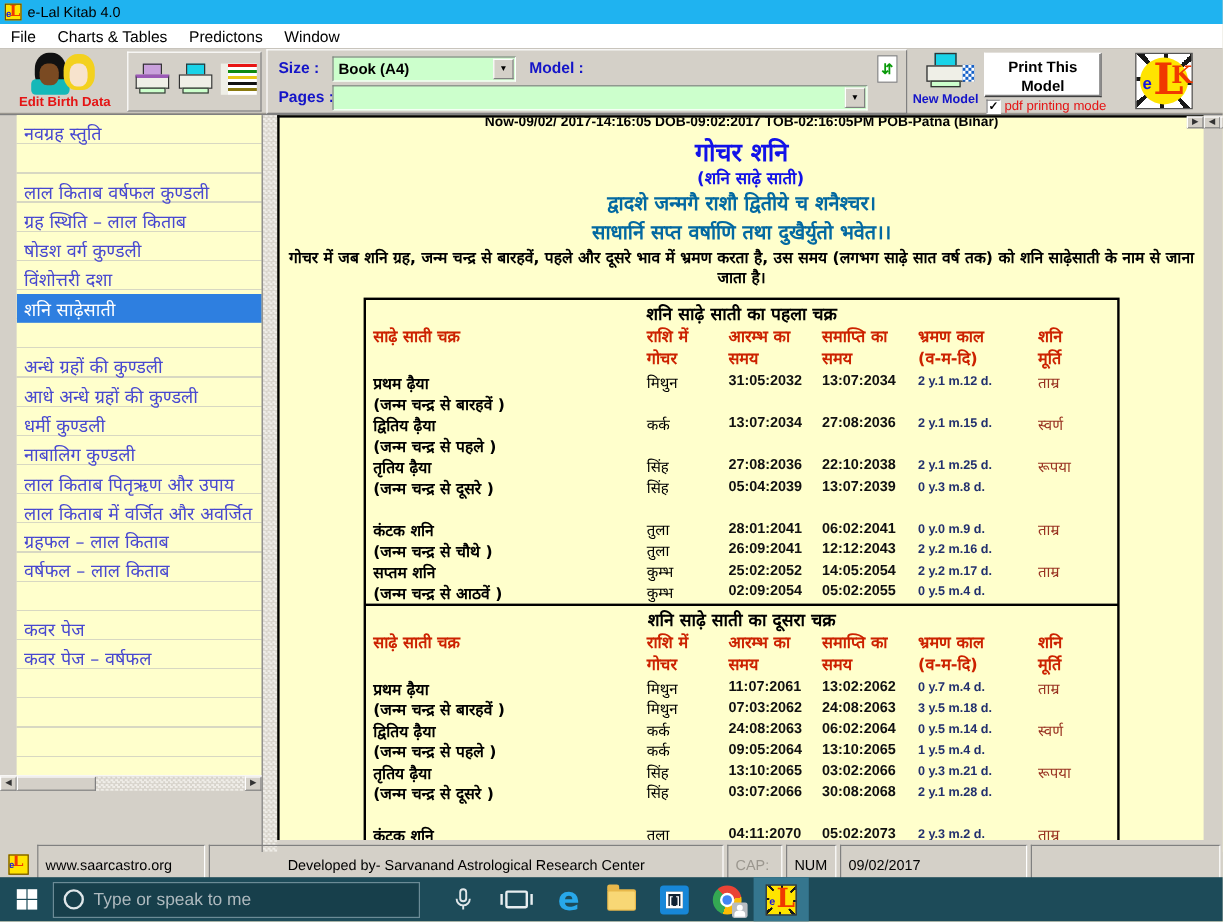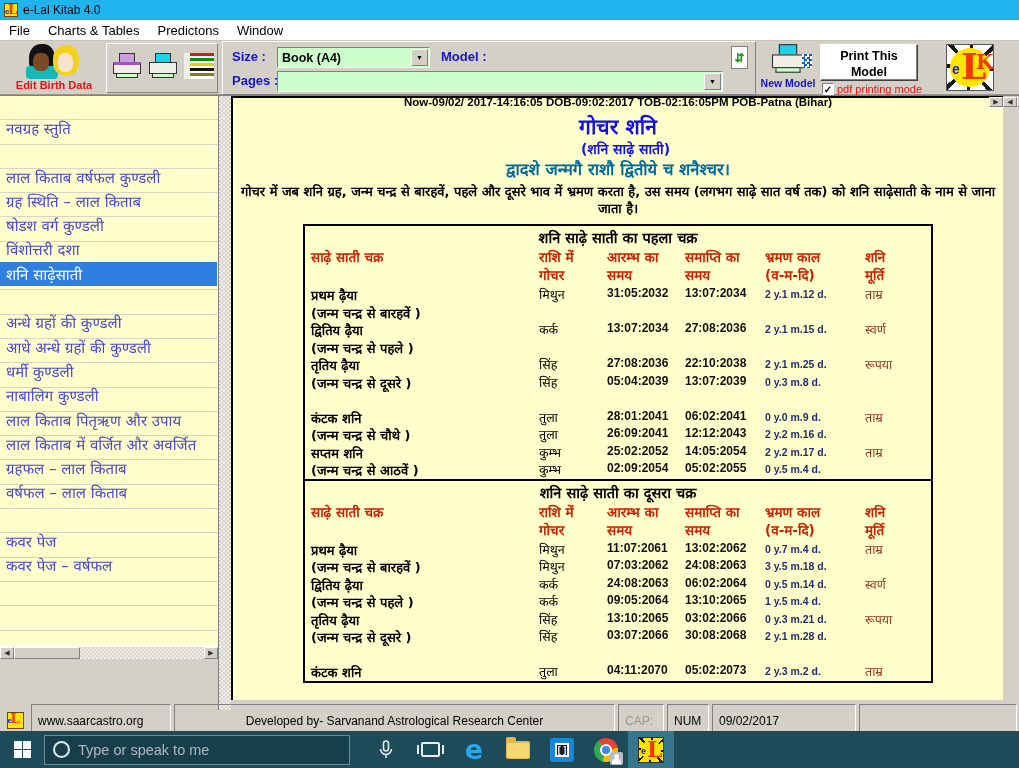--- a/index.html
+++ b/index.html
@@ -52,21 +52,21 @@
   .pdflabel { color:#E41414; font-size:11px; }
   .elk-burst { position:absolute; left:946px; top:3px; width:48px; height:47px; background:repeating-conic-gradient(#181818 0 9deg,#ffffff 9deg 45deg); border:1px solid #555; }
   .elk-burst::before { content:""; position:absolute; inset:3px; border-radius:50%; background:#FFE400; }
   .elk-burst .l { position:absolute; left:14px; top:0px; color:#F03800; font-size:36px; font-weight:bold; font-family:"DejaVu Serif",serif; z-index:1; }
   .elk-burst .k { position:absolute; left:29px; top:5px; color:#F03800; font-size:20px; font-weight:bold; font-family:"DejaVu Serif",serif; z-index:1; }
   .elk-burst .e { position:absolute; left:5px; top:16px; color:#1414E0; font-size:14px; font-weight:bold; z-index:1; }
 
   
   .main { position:absolute; top:95px; left:0; width:1019px; height:615px; display:flex; border-top:1px solid #808080; }
   .side-col { width:218px; display:flex; flex-direction:column; }
-  .sidebar { height:550px; background:#FFFFCC; background-image:repeating-linear-gradient(#FFFFCC 0 23.3px,#d8d8c2 23.3px 24.3px); overflow:hidden; padding-top:20px; }
+  .sidebar { height:550px; background:#FFFFCC; background-image:repeating-linear-gradient(#FFFFCC 0 23.3px,#d8d8c2 23.3px 24.3px); overflow:hidden; padding-top:3px;margin-left:14px; }
   .side-item { height:24.3px; font-size:15px; color:#4848D0; padding:2px 0 0 6px; white-space:nowrap; overflow:hidden; }
   .side-item.selected { background:#2E7FE0; color:#fff; width:217px; }
   .hscroll { height:13px; background:#D4D0C8; position:relative; border-top:1px solid #fff; }
   .sb-btn { position:absolute; top:0; width:14px; height:12px; background:#D4D0C8; border:1px solid; border-color:#fff #808080 #808080 #fff; font-size:7px; line-height:10px; text-align:center; color:#333; }
   .sb-thumb { position:absolute; top:0; height:12px; background:#D4D0C8; border:1px solid; border-color:#fff #808080 #808080 #fff; }
   .sb-track { position:absolute; top:0; height:12px; background:repeating-conic-gradient(#efede8 0 25%,#d8d4cc 0 50%) 0 0/4px 4px; }
   .side-fill { flex:1; background:#D4D0C8; }
   .vstrip { width:13px; background:repeating-conic-gradient(#efede8 0 25%,#d8d4cc 0 50%) 0 0/4px 4px; border-left:1px solid #808080; }
 
   .pane-col { flex:1; display:flex; flex-direction:row; }
@@ -94,21 +94,21 @@
 
   .pane-hscroll { height:11px; background:#D4D0C8; position:relative; border-top:1px solid #808080; }
 
   
   .statusbar { position:absolute; top:710px; left:0; width:1019px; height:21px; background:#D4D0C8; display:flex; align-items:center; gap:3px; padding:0 2px; }
   .status-icon-wrap { width:26px; display:flex; justify-content:center; }
   .spanel { height:17px; border:1px solid; border-color:#808080 #fff #fff #808080; font-size:12px; color:#000; display:flex; align-items:center; padding:16px 6px; white-space:nowrap; overflow:hidden; }
   .spanel.dev { flex:1; justify-content:center; }
   .spanel.caps { width:46px; color:#9a968e; }
   .spanel.num { width:42px; }
-  .spanel.date { width:144px; }
+  .spanel.date { width:156px; }
   .spanel.fill { width:158px; }
 
   
   .taskbar { position:absolute; top:731px; left:0; width:1019px; height:37px; background:#1D4B59; display:flex; align-items:center; }
   .tb-btn { width:44px; height:37px; display:flex; align-items:center; justify-content:center; flex:0 0 auto; }
   .winlogo { width:17px; height:17px; display:grid; grid-template-columns:8px 8px; grid-template-rows:8px 8px; gap:1px; }
   .winlogo div { background:#fff; }
   .searchbox { width:306px; height:30px; background:#173f4b; border:1px solid #6b8b96; display:flex; align-items:center; gap:8px; padding-left:8px; flex:0 0 auto; }
   .cortana-ring { width:17px; height:17px; border:2px solid #dfe6e9; border-radius:50%; flex:0 0 auto; }
   .search-text { color:#aeb9be; font-size:14.5px; white-space:nowrap; }
@@ -260,20 +260,21 @@
   </div>
 
   <div class="vstrip"></div>
 
   <div class="pane-col">
     <div class="pane">
       <div class="info-line">Now-09/02/ 2017-14:16:05 DOB-09:02:2017 TOB-02:16:05PM POB-Patna (Bihar)</div>
       <div class="doc-title hi">गोचर शनि</div>
       <div class="doc-subtitle hi">(शनि साढ़े साती)</div>
       <div class="shloka hi">द्वादशे जन्मगै राशौ द्वितीये च शनैश्चर।</div>
+      <div class="shloka hi">साधार्नि सप्त वर्षाणि तथा दुखैर्युतो भवेत।।</div>
       <div class="intro hi">गोचर में जब शनि ग्रह, जन्म चन्द्र से बारहवें, पहले और दूसरे भाव में भ्रमण करता है, उस समय (लगभग साढ़े सात वर्ष तक) को शनि साढ़ेसाती के नाम से जाना जाता है।</div>
       <div class="tables-wrap" id="tables">
           <div class="tbl">
             <div class="tbl-title hi">शनि साढ़े साती का पहला चक्र</div>
             <div class="trow thead">
               <div class="hcell hi">
                 <div>साढ़े साती चक्र</div>
                 <div></div>
               </div>
               <div class="hcell hi">

